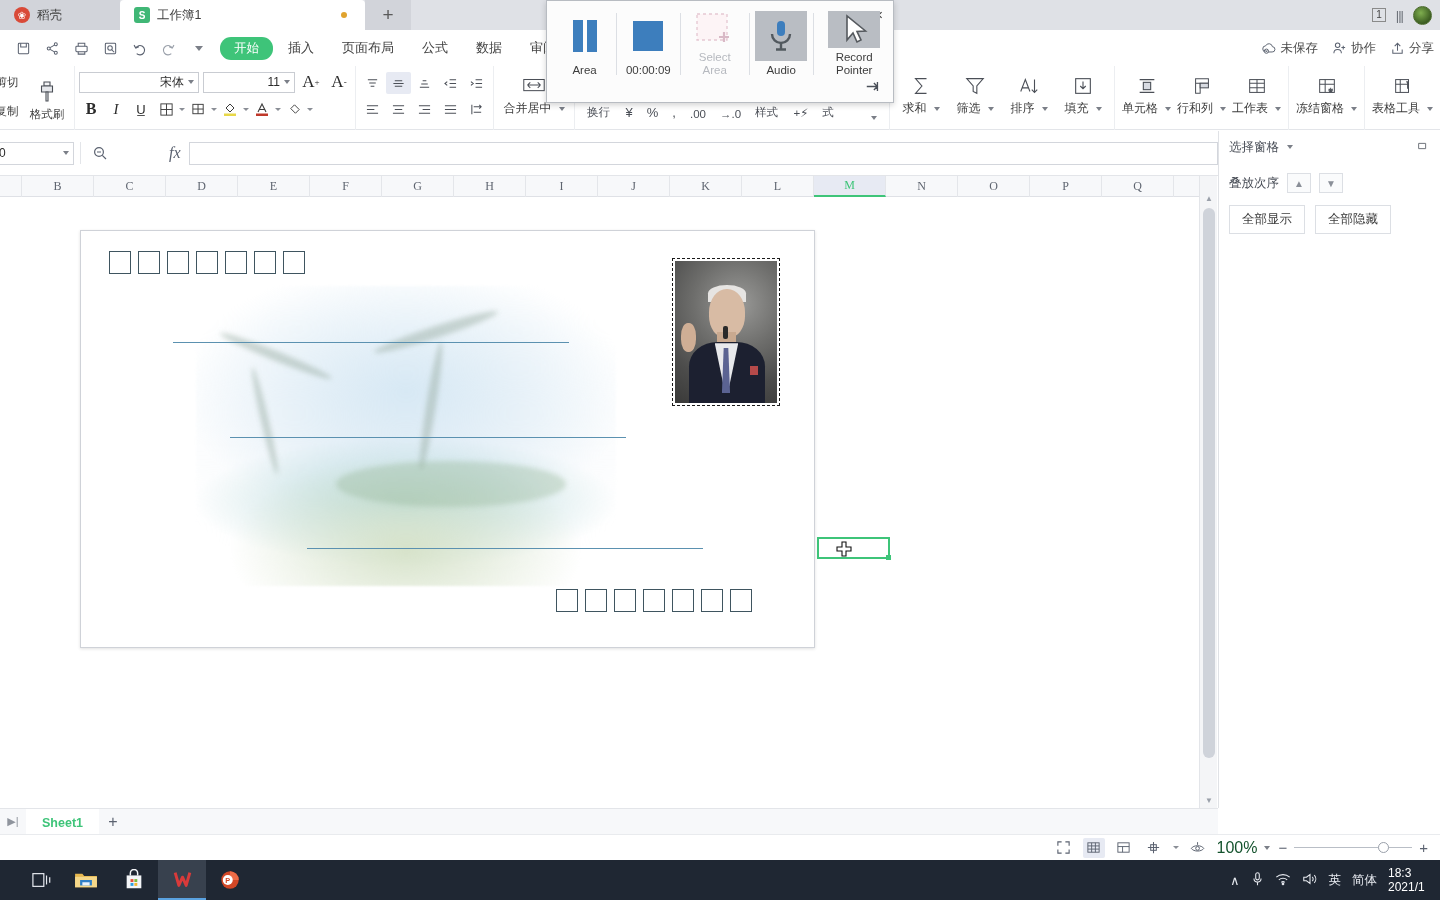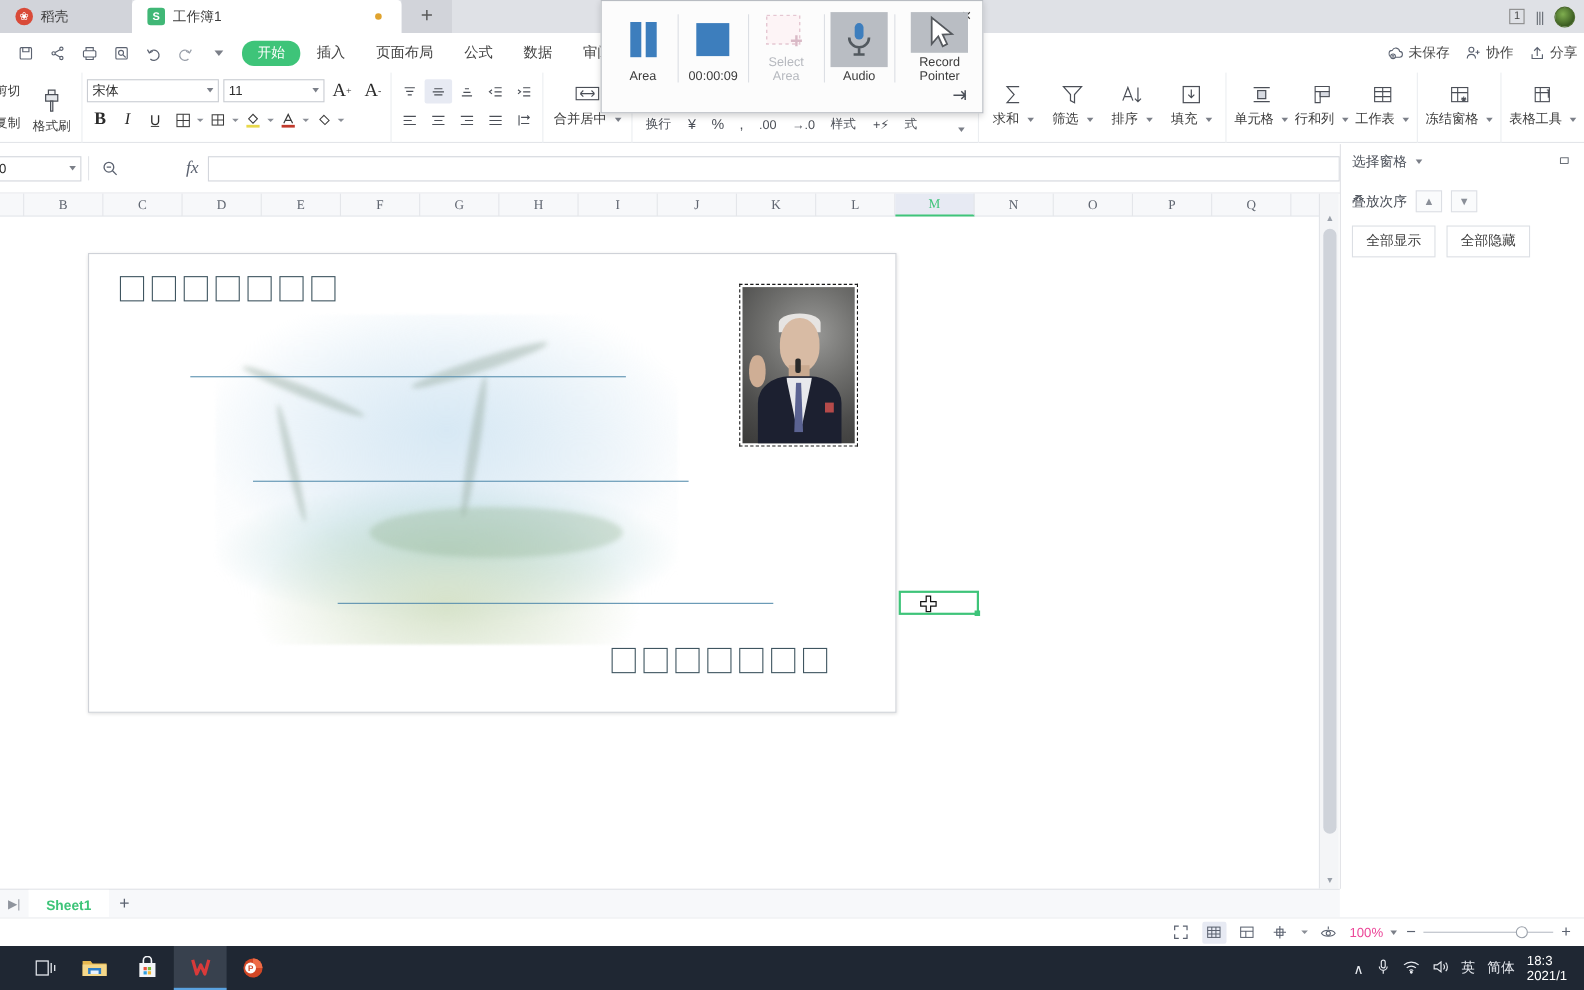--- a/index.html
+++ b/index.html
@@ -35,21 +35,21 @@
   .rtab.active{background:#3ec479;color:#fff;font-size:12.5px;padding:3px 14px;}
   .ribbon-right{margin-left:auto;display:flex;align-items:center;gap:14px;padding-right:6px;font-size:12.5px;color:#4a4a4a;}
   .rr-item{display:flex;align-items:center;gap:4px;white-space:nowrap;}
 
   
   .ribbon{position:absolute;left:0;top:66px;width:1440px;height:64px;background:#fff;border-bottom:1px solid #e3e5e9;}
   .rb-inner{display:flex;align-items:flex-start;height:64px;}
   .rgroup{display:flex;align-items:flex-start;height:64px;padding:0 4px;border-right:1px solid #eceef1;}
   .clipcol{display:flex;flex-direction:column;align-items:center;justify-content:center;font-size:11.5px;color:#3c3c3c;width:34px;height:62px;gap:14px;}
   .brushcol{display:flex;flex-direction:column;align-items:center;justify-content:flex-end;font-size:11.5px;color:#3c3c3c;width:46px;height:60px;padding-bottom:4px;}
-  .fontgrp{display:flex;flex-direction:column;gap:3px;padding-top:4px;}
+  .fontgrp{display:flex;flex-direction:column;gap:3px;padding-top:4px;text-align:right;}
   .fontrow1{display:flex;align-items:center;gap:4px;}
   .fontbox{height:21px;border:1px solid #c9ccd2;background:#fff;display:flex;align-items:center;padding:0 4px;font-size:12px;color:#2c2c2c;}
   .fontbox .cv{flex:1;overflow:hidden;white-space:nowrap;}
   .caret{width:0;height:0;border-left:3.5px solid transparent;border-right:3.5px solid transparent;border-top:4px solid #7b7f88;margin-left:4px;}
   .fname{width:120px;}
   .fsize{width:92px;}
   .fontrow2{display:flex;align-items:center;gap:1px;}
   .fbtn{width:24px;height:24px;display:flex;align-items:center;justify-content:center;color:#2b2b2b;font-size:14px;}
   .fbtn.bold{font-weight:bold;font-family:"Liberation Serif",serif;font-size:16px;}
   .fbtn.ital{font-style:italic;font-family:"Liberation Serif",serif;font-size:15px;}
@@ -134,21 +134,21 @@
   .sheetbar{position:absolute;left:0;top:808px;width:1218px;height:26px;background:#f7f8fa;border-top:1px solid #e3e5e9;display:flex;align-items:center;}
   .sb-nav{width:26px;height:26px;display:flex;align-items:center;justify-content:center;color:#8f949d;font-size:11px;}
   .sheettab{height:26px;display:flex;align-items:center;padding:0 16px;font-size:12.5px;color:#3ec479;font-weight:bold;background:#fff;border-top:2px solid #fff;}
   .sb-add{width:28px;height:26px;display:flex;align-items:center;justify-content:center;color:#5b6270;font-size:16px;font-weight:300;}
 
   
   .statusbar{position:absolute;left:0;top:834px;width:1440px;height:26px;background:#fff;border-top:1px solid #e9ebee;display:flex;align-items:center;}
   .st-right{margin-left:auto;display:flex;align-items:center;gap:8px;padding-right:12px;color:#5b6270;}
   .viewbtn{width:22px;height:20px;display:flex;align-items:center;justify-content:center;color:#5b6270;}
   .viewbtn.on{background:#e7eaf3;border-radius:2px;}
-  .zoomlbl{font-size:12px;color:#ec4899;display:flex;align-items:center;gap:3px;}
+  .zoomlbl{font-size:16px;color:#14532d;display:flex;align-items:center;gap:3px;}
   .zslider{display:flex;align-items:center;gap:7px;}
   .ztrack{width:118px;height:1px;background:#b9bec6;position:relative;}
   .zknob{position:absolute;left:84px;top:-5px;width:11px;height:11px;border-radius:50%;border:1px solid #9aa0aa;background:#fff;}
 
   
   .taskbar{position:absolute;left:0;top:860px;width:1440px;height:40px;background:#1f2733;display:flex;align-items:center;}
   .tb-btn{width:48px;height:40px;display:flex;align-items:center;justify-content:center;}
   .tb-btn.active{background:#38414e;border-bottom:2px solid #5aa2e0;}
   .tray{margin-left:auto;display:flex;align-items:center;gap:11px;padding-right:6px;color:#e7eaf0;font-size:12.5px;}
   .clock{display:flex;flex-direction:column;align-items:flex-start;line-height:14px;font-size:12px;color:#fff;width:46px;overflow:hidden;}

